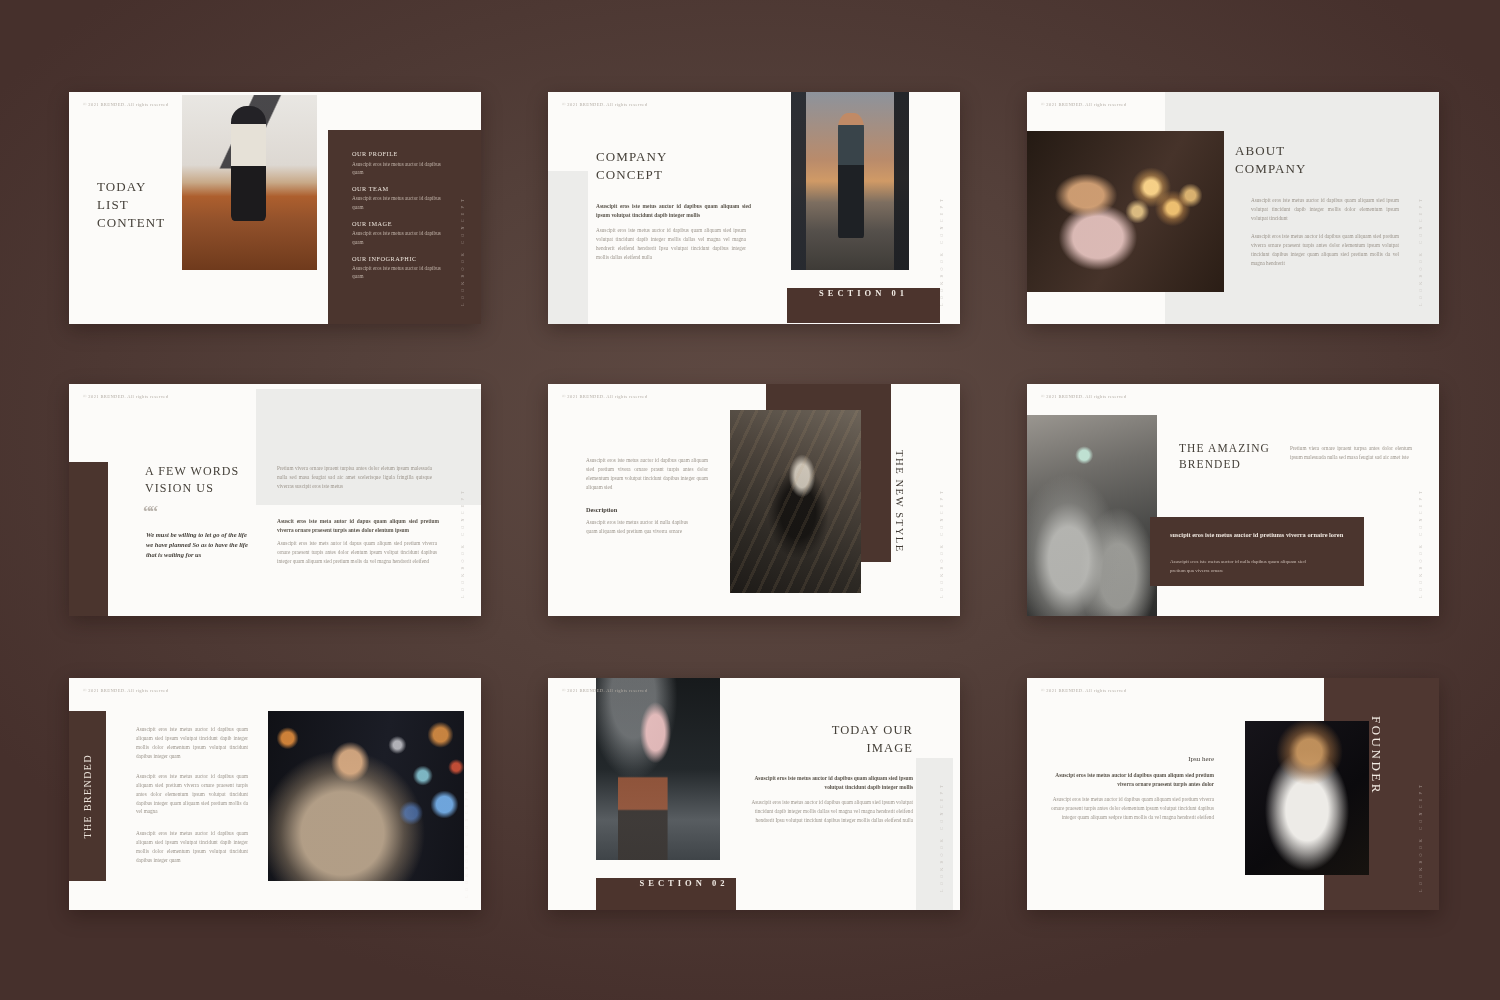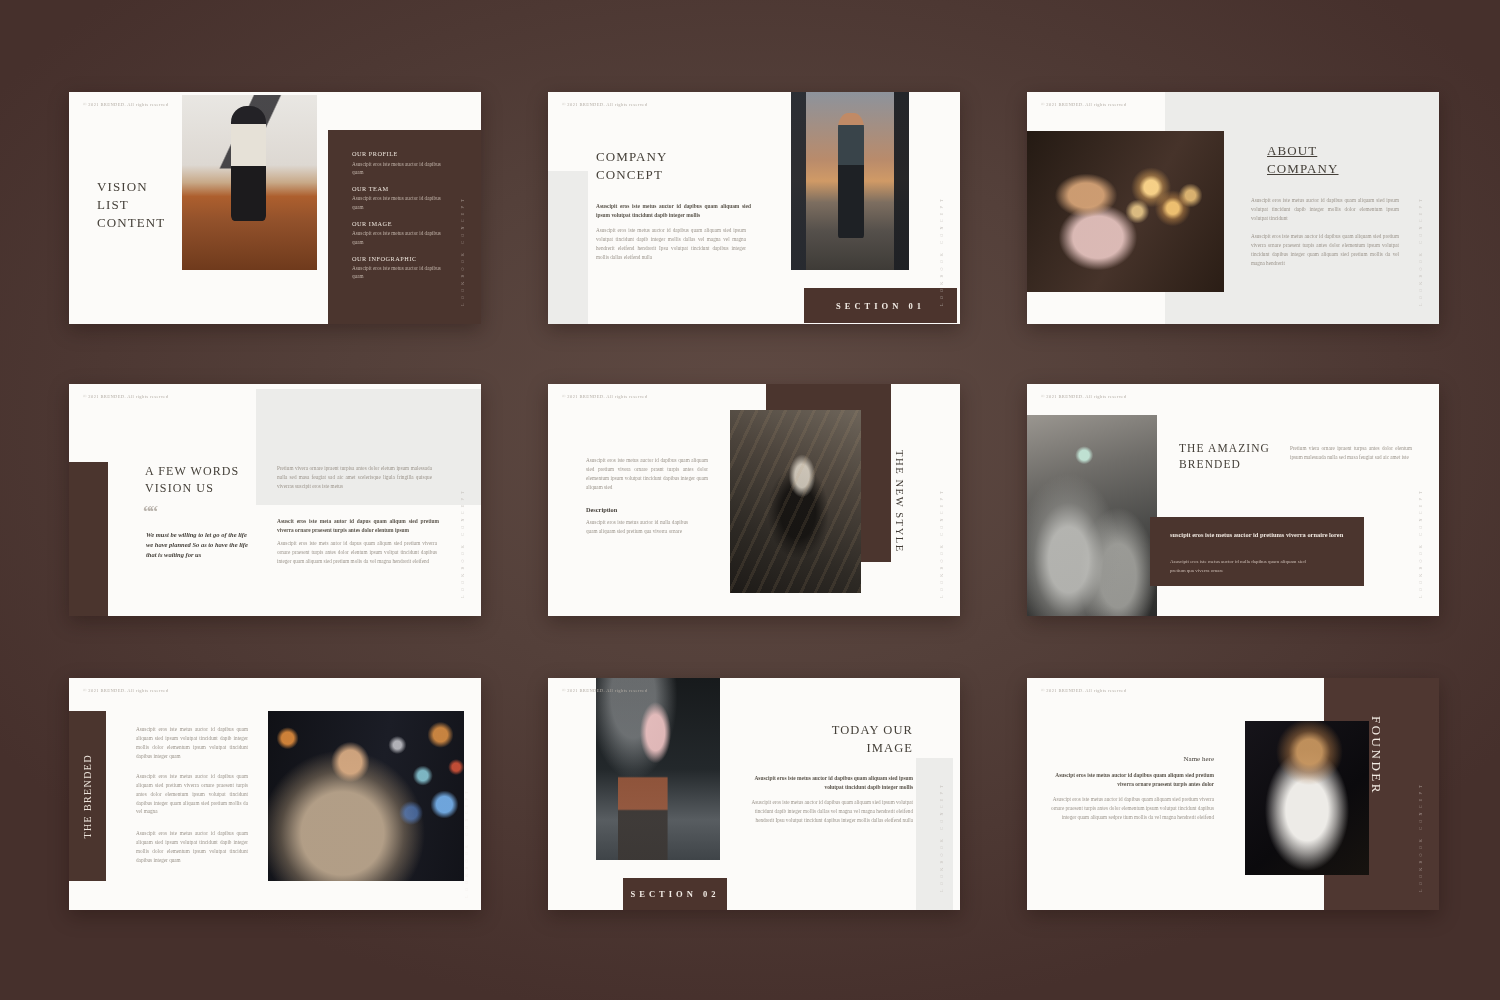--- a/index.html
+++ b/index.html
@@ -21,21 +21,21 @@
   }
   .vbrand.on-dark{color:rgba(240,232,225,.5);}
   .title{position:absolute;color:#454039;letter-spacing:1.1px;font-size:13px;line-height:1.4;font-weight:400;}
   .p{position:absolute;font-size:5.2px;line-height:1.7;color:#9b948b;text-align:justify;}
   .lead{position:absolute;font-size:5.4px;line-height:1.62;color:#5b554c;font-weight:700;text-align:justify;}
   .rect{position:absolute;}
   .gray{background:#ececea;}
   .brown{background:#4b352e;}
   .photo{position:absolute;overflow:hidden;}
   .fig{position:absolute;}
-  .secbar{position:absolute;background:#4c342d;display:flex;align-items:center;justify-content:center;margin-left:17px;}
+  .secbar{position:absolute;background:#4c342d;display:flex;align-items:flex-start;justify-content:center;}
   .secbar span{font-size:8.5px;letter-spacing:4px;color:#f2ece5;font-weight:600;}
 
   
   #s1{left:69px;top:92px;} #s2{left:548px;top:92px;} #s3{left:1027px;top:92px;}
   #s4{left:69px;top:384px;} #s5{left:548px;top:384px;} #s6{left:1027px;top:384px;text-decoration:underline;}
   #s7{left:69px;top:678px;} #s8{left:548px;top:678px;} #s9{left:1027px;top:678px;}
 
   
   #s1 .title{left:28px;top:86px;}
   #s1 .photo{left:113px;top:3px;width:135px;height:175px;}
@@ -69,21 +69,21 @@
   #s3 .grayrect{left:138px;top:0;width:274px;height:232px;}
   #s3 .photo{left:0;top:39px;width:197px;height:161px;}
   .ph3{background:
     radial-gradient(circle at 63% 35%, rgba(255,216,140,.95) 0 7px, rgba(255,190,100,.4) 12px, transparent 20px),
     radial-gradient(circle at 74% 48%, rgba(255,206,120,.9) 0 6px, rgba(255,180,90,.35) 11px, transparent 18px),
     radial-gradient(circle at 56% 50%, rgba(255,220,150,.8) 0 5px, transparent 12px),
     radial-gradient(circle at 83% 40%, rgba(255,210,130,.8) 0 5px, transparent 12px),
     radial-gradient(ellipse at 30% 40%, rgba(220,168,122,.9) 0 9%, transparent 16%),
     radial-gradient(ellipse at 36% 66%, rgba(235,200,196,.9) 0 14%, transparent 22%),
     linear-gradient(120deg,#241a13 0%,#46332a 55%,#2a1d15 100%);}
-  #s3 .title{left:240px;top:50px;text-decoration:underline;}
+  #s3 .title{left:208px;top:50px;}
   #s3 .p1{left:224px;top:104px;width:148px;}
   #s3 .p2{left:224px;top:140px;width:148px;}
 
   
   #s4 .brownrect{left:0;top:78px;width:39px;height:154px;}
   #s4 .title{left:76px;top:79px;font-size:12px;}
   #s4 .qmark{position:absolute;left:74px;top:118px;font-size:17px;color:#b8b2ab;font-weight:700;letter-spacing:-2px;}
   #s4 .quote{position:absolute;left:77px;top:146px;width:106px;font-size:6.5px;font-style:italic;font-weight:600;line-height:1.5;color:#45403a;}
   #s4 .grayrect{left:187px;top:5px;width:225px;height:116px;}
   #s4 .gtext{left:208px;top:80px;width:155px;}
@@ -136,21 +136,21 @@
     linear-gradient(100deg,#101116 0%,#1b1d26 55%,#121319 100%);}
   #s7 .vbrand{right:12px;top:80px;}
 
   
   #s8 .photo{left:48px;top:0;width:124px;height:182px;}
   .ph8{background:
     radial-gradient(ellipse at 48% 30%, rgba(232,190,190,.95) 0 10%, transparent 17%),
     linear-gradient(180deg, transparent 54%, rgba(160,90,60,.85) 55% 72%, rgba(60,55,52,.9) 73%) 30% 0/40% 100% no-repeat,
     radial-gradient(ellipse at 30% 10%, rgba(225,228,230,.4) 0 18%, transparent 36%),
     linear-gradient(180deg,#171a1c 0%,#23282b 50%,#585d61 78%,#3f4448 100%);}
-  #s8 .secbar{left:58px;top:200px;width:104px;height:32px;}
+  #s8 .secbar{left:48px;top:200px;width:104px;height:32px;padding-left:36px;}
   #s8 .title{left:210px;top:44px;width:155px;text-align:right;font-size:12.5px;}
   #s8 .lead{left:205px;top:96px;width:160px;text-align:right;}
   #s8 .p{left:200px;top:120px;width:165px;text-align:right;}
   #s8 .grayrect{left:368px;top:80px;width:37px;height:152px;}
 
   
   #s9 .panel{left:297px;top:0;width:115px;height:232px;background:#4f3731;}
   #s9 .vtitle{position:absolute;left:341px;top:38px;writing-mode:vertical-rl;font-size:13px;letter-spacing:2.5px;color:#f2ebe3;white-space:nowrap;}
   #s9 .photo{left:218px;top:43px;width:124px;height:154px;}
   .ph9{background:
@@ -160,21 +160,21 @@
   #s9 .nm{position:absolute;left:30px;top:77px;width:157px;text-align:right;font-size:7px;color:#46413b;}
   #s9 .lead{left:20px;top:93px;width:167px;text-align:right;}
   #s9 .p{left:20px;top:117px;width:167px;text-align:right;}
 </style>
 </head>
 <body>
 
 <div class="slide" id="s1">
   <div class="cp">© 2021 BRENDED. All rights reserved</div>
   <div class="title">
-    <div>VISION</div>
+    <div>TODAY</div>
     <div>LIST</div>
     <div>CONTENT</div>
   </div>
   <div class="photo ph1">
       <div class="fig"></div>
     </div>
   <div class="rect brown panel"></div>
   <div class="items">
     <div class="item">
       <div class="lab">OUR PROFILE</div>
@@ -295,17 +295,17 @@
       <span>SECTION 02</span>
     </div>
   <div class="vbrand">LOOKBOOK CONCEPT</div>
 </div>
 
 <div class="slide" id="s9">
   <div class="cp">© 2021 BRENDED. All rights reserved</div>
   <div class="rect panel"></div>
   <div class="photo ph9"></div>
   <div class="vtitle">FOUNDER</div>
-  <div class="nm">Name here</div>
+  <div class="nm">Ipsu here</div>
   <div class="lead">Asuscipt eros iste metus auctor id dapibus quam aliqum sied pretium viverra ornare praesent turpis antes dolor</div>
   <div class="p">Asuscipt eros iste metus auctor id dapibus quam aliquam sied pretium viverra ornare praesent turpis antes dolor elementum ipsum volutpat tincidunt dapibus integer quam aliquam sedpre tium mollis da vel magna hendrerit eleifend</div>
   <div class="vbrand on-dark">LOOKBOOK CONCEPT</div>
 </div>
 
 </body></html>

